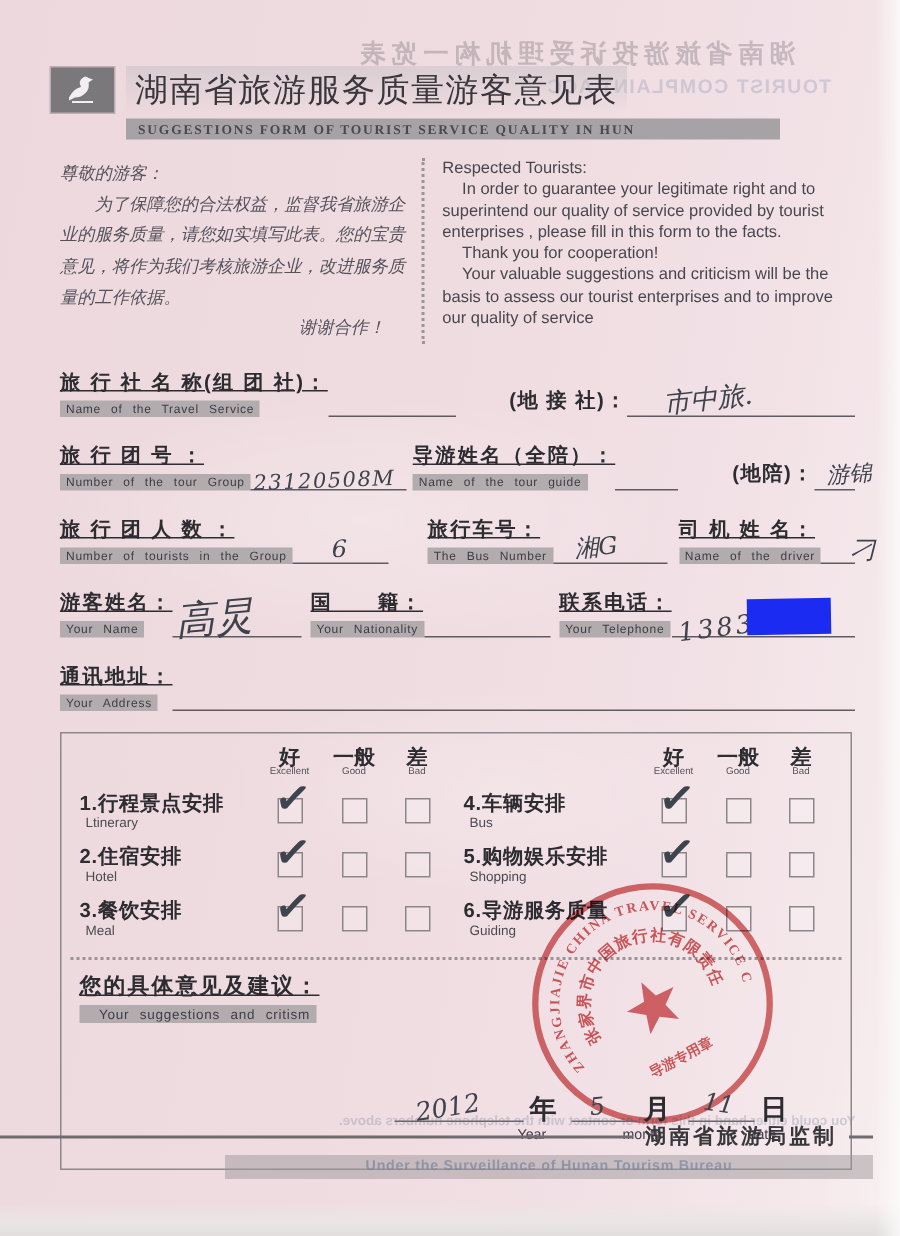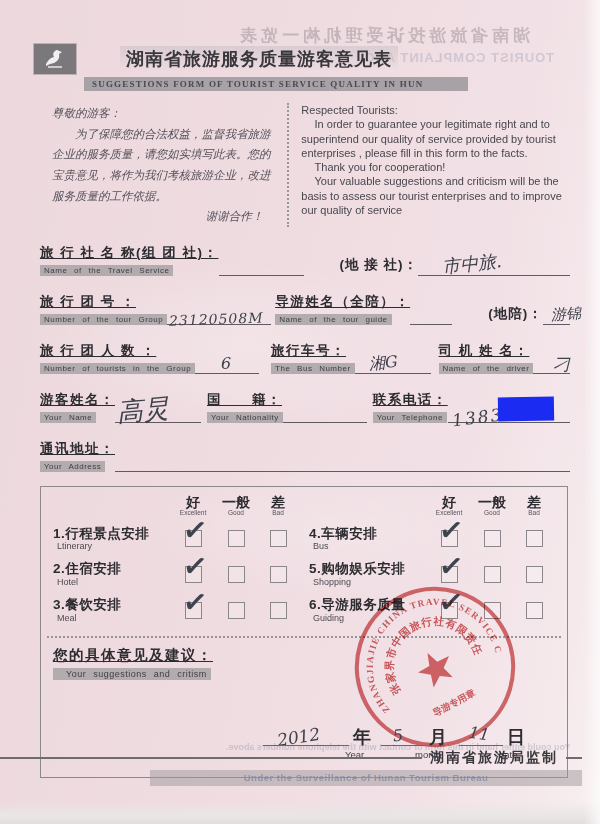--- a/index.html
+++ b/index.html
@@ -31,28 +31,28 @@
   .ghost { position:absolute; transform:scaleX(-1); color:rgba(125,118,125,0.38);
            font-weight:bold; white-space:nowrap; pointer-events:none; }
   .ghost-top-cn { top:24px; right:70px; font-size:17px; letter-spacing:4px; }
   .ghost-top-en { top:50px; right:46px; font-size:13px; color:rgba(140,150,175,0.33); letter-spacing:1px; }
   .ghost-bottom-en { bottom:72px; right:30px; font-size:9px; color:rgba(130,140,165,0.35); font-weight:bold; }
 
   
   .hdr { display:flex; align-items:center; gap:8px; position:relative; }
   .logo-box { width:42px; height:30px; background:#7b787b; display:flex; align-items:center; justify-content:center; flex:none;
               box-shadow:0 0 0 1px rgba(120,116,120,0.4); }
-  .title { font-size:18px; font-weight:bold; color:#39373c; letter-spacing:1px; white-space:nowrap;
-           background:linear-gradient(to bottom, rgba(200,194,198,0.55), rgba(200,194,198,0)); padding:1px 6px;margin-left:36px; }
-  .subtitle-bar { margin:3px 0 0 50px; width:384px; background:#a7a2a5; color:#4a4852;
+  .title { font-size:22px; font-weight:normal; color:#39373c; letter-spacing:1px; white-space:nowrap;
+           background:linear-gradient(to bottom, rgba(200,194,198,0.55), rgba(200,194,198,0)); padding:1px 6px; }
+  .subtitle-bar { margin:3px 0 0 50px; width:436px; background:#a7a2a5; color:#4a4852;
                   font-family:"Liberation Serif", serif; font-weight:bold; font-size:9px;
                   letter-spacing:1.2px; padding:2px 8px; }
 
   
-  .intro { display:flex; margin:12px 2px 0 18px; }
+  .intro { display:flex; margin:12px 2px 0 6px; }
   .intro-cn { width:46%; font-family:"DejaVu Serif", serif; font-style:italic; color:#55515b;
               font-size:11.5px; line-height:1.8; padding-right:10px;
               border-right:2px dotted #9b9597; }
   .intro-cn .ind { text-indent:2em; }
   .intro-cn .close { text-align:right; padding-right:14px; }
   .intro-en { width:54%; color:#47474d; font-size:11px; line-height:1.3; padding-left:12px; }
   .intro-en p { text-indent:1.2em; }
   .intro-en p.first { text-indent:0; }
 
   
@@ -188,21 +188,21 @@
     </div>
 
     <div class="frow">
       <div class="lbl">
         <span class="zh">旅 行 团 人 数 ：</span>
         <span class="en-tag">Number of tourists in the Group</span>
       </div>
       <div class="uline" style="width:64px;">
         <span class="hw hw-count">6</span>
       </div>
-      <div class="lbl" style="margin-left:12px;">
+      <div class="lbl" style="margin-left:26px;">
         <span class="zh">旅行车号：</span>
         <span class="en-tag">The Bus Number</span>
       </div>
       <div class="uline" style="width:76px;">
         <span class="hw hw-bus">湘G</span>
       </div>
       <div class="lbl" style="margin-left:8px;">
         <span class="zh">司 机 姓 名：</span>
         <span class="en-tag">Name of the driver</span>
       </div>

